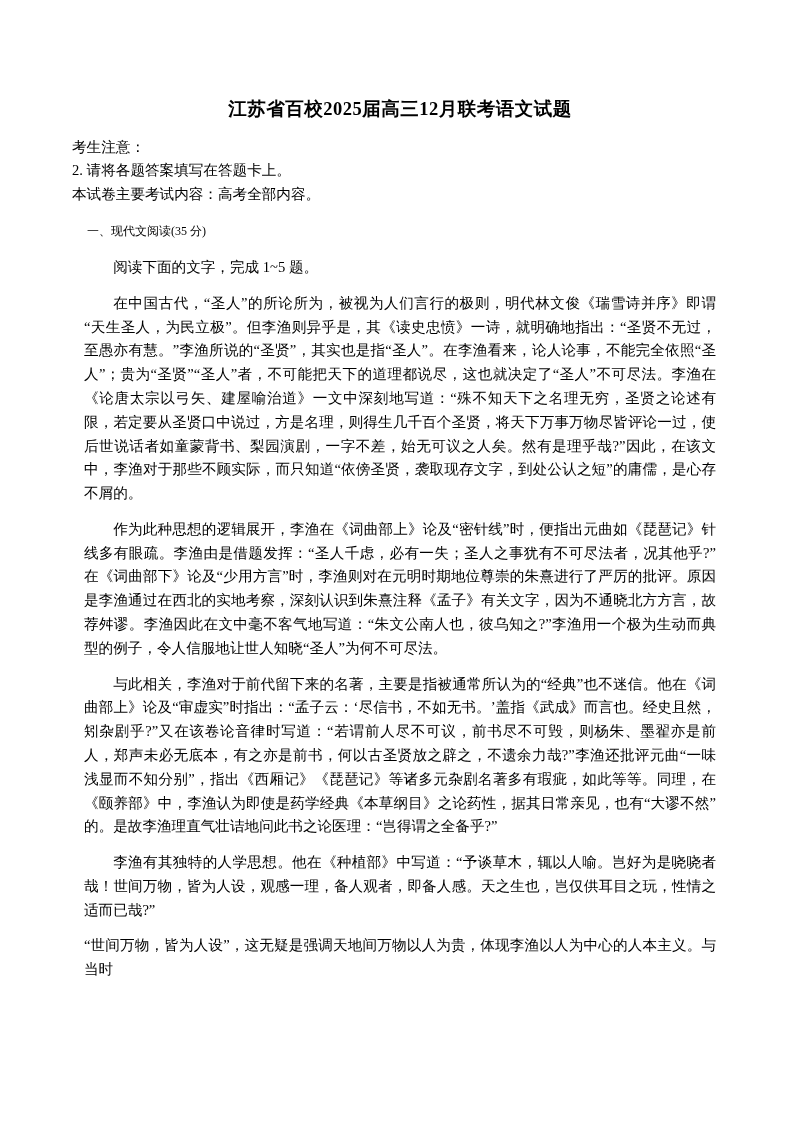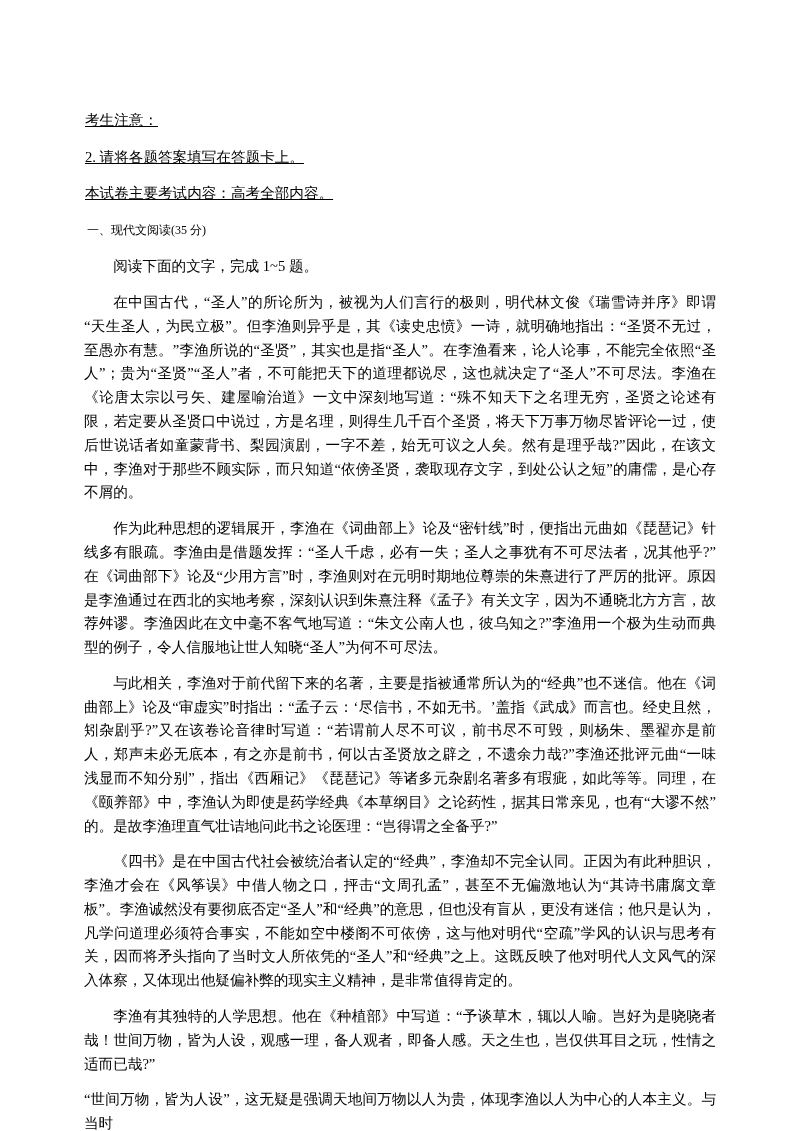--- a/index.html
+++ b/index.html
@@ -26,22 +26,21 @@
     text-align: center;
     font-size: 18.5px;
     font-weight: bold;
     letter-spacing: 0.5px;
     margin: 0 0 12px 0;
     line-height: 1.5;
   }
   .note-line {
     font-size: 14.6px;
     line-height: 1.62;
-    margin: 13px;
-    text-decoration: underline;
+    margin: 0;
   }
   .para {
     font-size: 14.6px;
     line-height: 1.63;
     margin: 12px;
     text-align: justify;
     text-justify: inter-ideograph;
     text-indent: 2em;
   }
   .para-noindent {
@@ -51,28 +50,28 @@
     font-size: 12px;
     line-height: 1.62;
     margin: 15px;
   }
 </style>
 </head>
 <body>
 
 <div class="page">
 
+  <h1 class="doc-title">江苏省百校2025届高三12月联考语文试题</h1>
 
   <p class="note-line">考生注意：</p>
   <p class="note-line">2. 请将各题答案填写在答题卡上。</p>
   <p class="note-line">本试卷主要考试内容：高考全部内容。</p>
 
   <p class="sec-head">一、现代文阅读(35 分)</p>
   <p class="para">阅读下面的文字，完成 1~5 题。</p>
 
   <p class="para">在中国古代，“圣人”的所论所为，被视为人们言行的极则，明代林文俊《瑞雪诗并序》即谓“天生圣人，为民立极”。但李渔则异乎是，其《读史忠愤》一诗，就明确地指出：“圣贤不无过，至愚亦有慧。”李渔所说的“圣贤”，其实也是指“圣人”。在李渔看来，论人论事，不能完全依照“圣人”；贵为“圣贤”“圣人”者，不可能把天下的道理都说尽，这也就决定了“圣人”不可尽法。李渔在《论唐太宗以弓矢、建屋喻治道》一文中深刻地写道：“殊不知天下之名理无穷，圣贤之论述有限，若定要从圣贤口中说过，方是名理，则得生几千百个圣贤，将天下万事万物尽皆评论一过，使后世说话者如童蒙背书、梨园演剧，一字不差，始无可议之人矣。然有是理乎哉?”因此，在该文中，李渔对于那些不顾实际，而只知道“依傍圣贤，袭取现存文字，到处公认之短”的庸儒，是心存不屑的。</p>
   <p class="para">作为此种思想的逻辑展开，李渔在《词曲部上》论及“密针线”时，便指出元曲如《琵琶记》针线多有眼疏。李渔由是借题发挥：“圣人千虑，必有一失；圣人之事犹有不可尽法者，况其他乎?”在《词曲部下》论及“少用方言”时，李渔则对在元明时期地位尊崇的朱熹进行了严厉的批评。原因是李渔通过在西北的实地考察，深刻认识到朱熹注释《孟子》有关文字，因为不通晓北方方言，故荐舛谬。李渔因此在文中毫不客气地写道：“朱文公南人也，彼乌知之?”李渔用一个极为生动而典型的例子，令人信服地让世人知晓“圣人”为何不可尽法。</p>
   <p class="para">与此相关，李渔对于前代留下来的名著，主要是指被通常所认为的“经典”也不迷信。他在《词曲部上》论及“审虚实”时指出：“孟子云：‘尽信书，不如无书。’盖指《武成》而言也。经史且然，矧杂剧乎?”又在该卷论音律时写道：“若谓前人尽不可议，前书尽不可毁，则杨朱、墨翟亦是前人，郑声未必无底本，有之亦是前书，何以古圣贤放之辟之，不遗余力哉?”李渔还批评元曲“一味浅显而不知分别”，指出《西厢记》《琵琶记》等诸多元杂剧名著多有瑕疵，如此等等。同理，在《颐养部》中，李渔认为即使是药学经典《本草纲目》之论药性，据其日常亲见，也有“大谬不然”的。是故李渔理直气壮诘地问此书之论医理：“岂得谓之全备乎?”</p>
-  <p class="para">《四书》是在中国古代社会被统治者认定的“经典”，李渔却不完全认同。正因为有此种胆识，李渔才会在《风筝误》中借人物之口，抨击“文周孔孟”，甚至不无偏激地认为“其诗书庸腐文章板”。李渔诚然没有要彻底否定“圣人”和“经典”的意思，但也没有盲从，更没有迷信；他只是认为，凡学问道理必须符合事实，不能如空中楼阁不可依傍，这与他对明代“空疏”学风的认识与思考有关，因而将矛头指向了当时文人所依凭的“圣人”和“经典”之上。这既反映了他对明代人文风气的深入体察，又体现出他疑偏补弊的现实主义精神，是非常值得肯定的。</p>
   <p class="para">李渔有其独特的人学思想。他在《种植部》中写道：“予谈草木，辄以人喻。岂好为是哓哓者哉！世间万物，皆为人设，观感一理，备人观者，即备人感。天之生也，岂仅供耳目之玩，性情之适而已哉?”</p>
   <p class="para para-noindent">“世间万物，皆为人设”，这无疑是强调天地间万物以人为贵，体现李渔以人为中心的人本主义。与当时</p>
 
 </div>
 
 </body></html>

